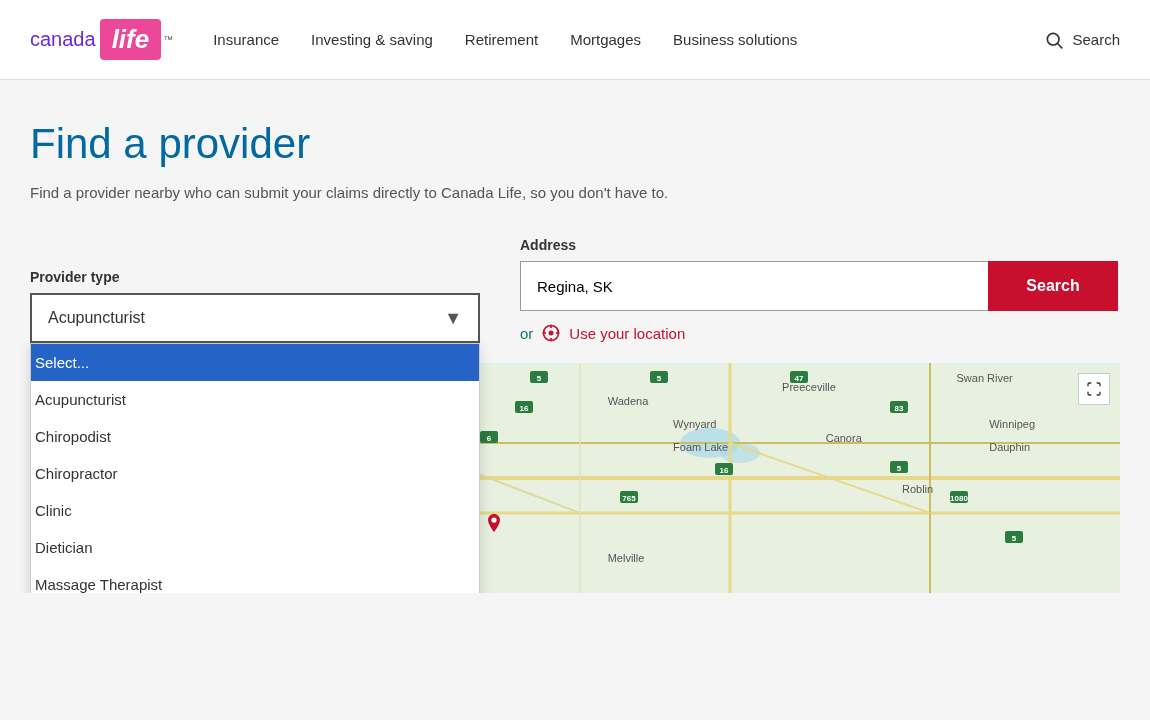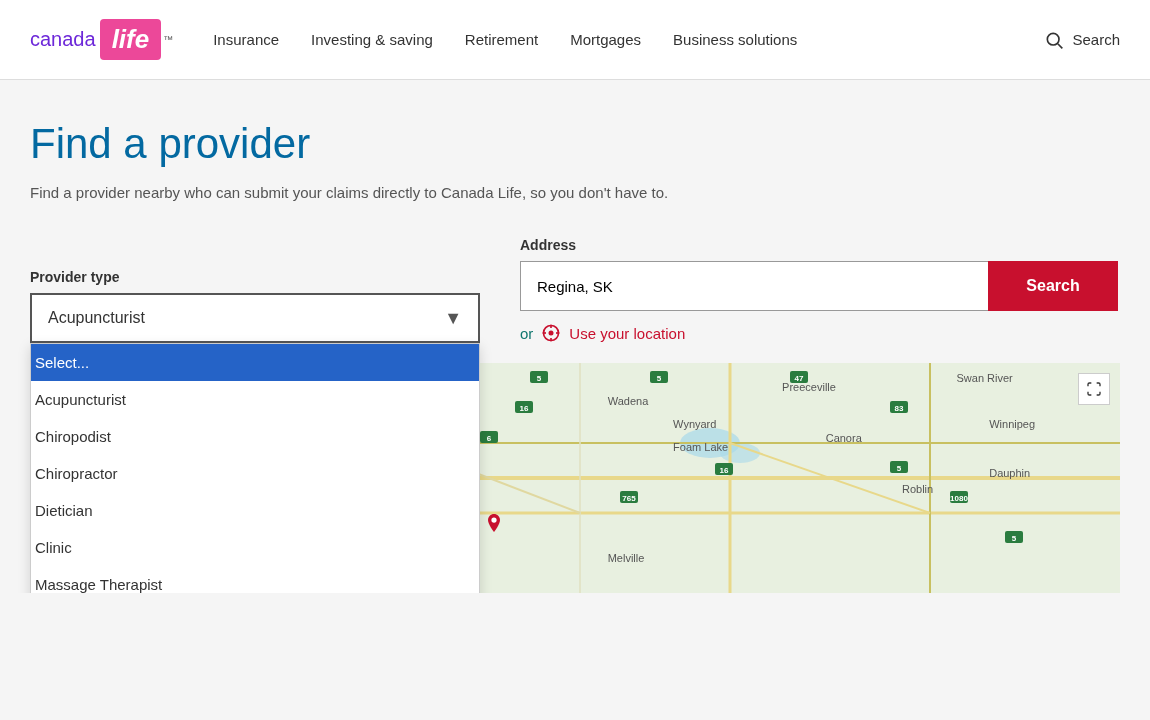--- a/index.html
+++ b/index.html
@@ -314,22 +314,22 @@
       <div class="provider-select-wrapper">
         <div class="provider-select-display">
           <span>Acupuncturist</span>
           <span class="dropdown-arrow">▼</span>
         </div>
         <div class="dropdown-menu">
           <div class="dropdown-item selected">Select...</div>
           <div class="dropdown-item">Acupuncturist</div>
           <div class="dropdown-item">Chiropodist</div>
           <div class="dropdown-item">Chiropractor</div>
+          <div class="dropdown-item">Clinic</div>
           <div class="dropdown-item">Dietician</div>
-          <div class="dropdown-item">Clinic</div>
           <div class="dropdown-item">Massage Therapist</div>
           <div class="dropdown-item">Naturopath</div>
           <div class="dropdown-item">Optical Company</div>
           <div class="dropdown-item">Optometrist</div>
           <div class="dropdown-item">Osteopath</div>
 
         </div>
       </div>
     </div>
 
@@ -410,21 +410,21 @@
       <div class="map-label" style="top:8%;left:69%;">Preeceville</div>
       <div class="map-label" style="top:4%;left:85%;">Swan River</div>
       <div class="map-label" style="top:24%;left:59%;">Wynyard</div>
       <div class="map-label" style="top:34%;left:59%;">Foam Lake</div>
       <div class="map-label" style="top:30%;left:73%;">Canora</div>
       <div class="map-label" style="top:24%;left:88%;">Winnipeg</div>
       <div class="map-label" style="top:32%;left:36%;">Watrous</div>
       <div class="map-label" style="top:58%;left:26%;">Davidson</div>
       <div class="map-label" style="top:82%;left:53%;">Melville</div>
       <div class="map-label" style="top:52%;left:80%;">Roblin</div>
-      <div class="map-label" style="top:34%;left:88%;margin-top:26px;">Dauphin</div>
+      <div class="map-label" style="top:34%;left:88%;">Dauphin</div>
 
       <svg class="map-pin" viewBox="0 0 24 32" xmlns="http://www.w3.org/2000/svg" style="bottom:55px;left:41.5%;">
         <path d="M12 0C7.6 0 4 3.6 4 8c0 6 8 16 8 16s8-10 8-16c0-4.4-3.6-8-8-8z" fill="#c8102e"></path>
         <circle cx="12" cy="8" r="3.5" fill="white"></circle>
       </svg>
 
       <div class="map-satellite-label">Satellite</div>
 
       <div class="map-fullscreen-btn">
         <svg width="16" height="16" viewBox="0 0 24 24" fill="none" stroke="#333" stroke-width="2">

